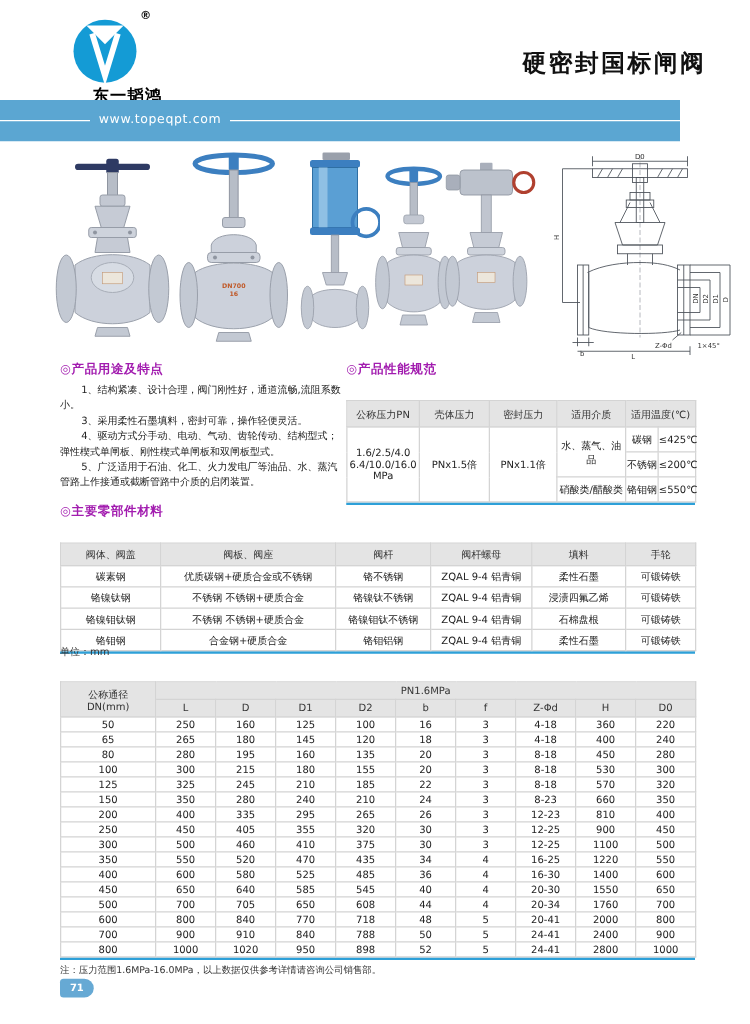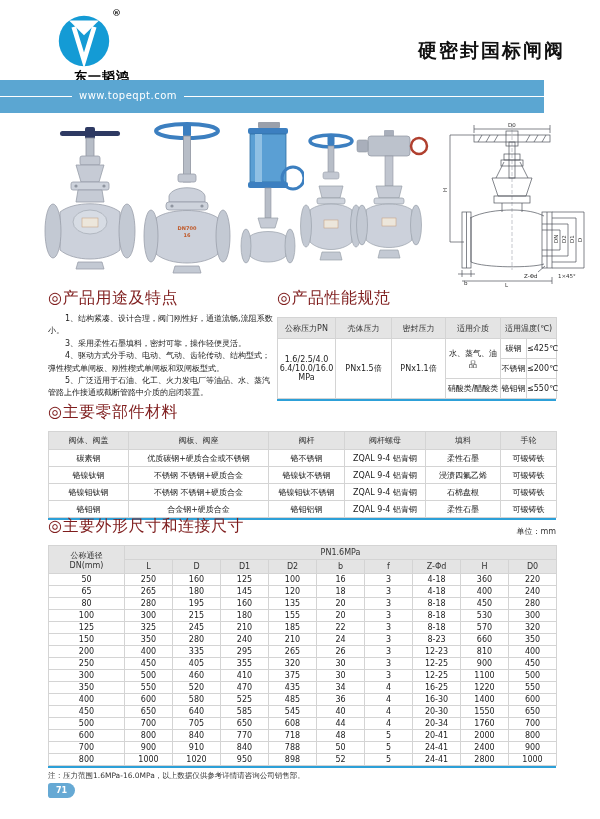--- a/index.html
+++ b/index.html
@@ -15,28 +15,28 @@
   .blue-bar{position:absolute;left:0;top:80px;width:544px;height:33px;background:#5ba6d2;}
   .bar-line{position:absolute;left:0;right:0;top:16px;height:1px;background:#ffffff;}
   .bar-site{position:absolute;left:72px;top:10px;background:#5ba6d2;padding:0 7px;
             color:#ffffff;font-size:10px;letter-spacing:0.5px;}
   
   .ph{position:absolute;}
   .dw text{font-size:5.5px;fill:#333;font-family:"DejaVu Sans","Liberation Sans",sans-serif;}
   .dw line,.dw path,.dw rect{stroke:#4d525a;stroke-width:0.7;fill:none;}
   .dw .thin{stroke:#8a8f99;stroke-width:0.5;}
   
-  .sec-head{font-size:16px;font-weight:normal;color:#7f1d1d;letter-spacing:0.5px;}
+  .sec-head{font-size:10px;font-weight:bold;color:#a21caf;letter-spacing:0.5px;}
   #features{position:absolute;left:48px;top:288px;width:226px;}
   #features .body{margin-top:4px;}
   .feature-item{font-size:8px;line-height:12.4px;color:#222;text-indent:17px;margin:0;}
   #performance{position:absolute;left:277px;top:288px;width:279px;}
   #materials{position:absolute;left:48px;top:402px;width:508px;}
   #dims{position:absolute;left:48px;top:516px;width:508px;}
-  .tbl-wrap{border-bottom:2px solid #2da0d8;margin-top:8px;}
+  .tbl-wrap{border-bottom:2px solid #2da0d8;margin-top:18px;}
   table{border-collapse:collapse;table-layout:fixed;width:100%;}
   td{border:1px solid #d4d4d4;text-align:center;vertical-align:middle;padding:0;color:#222;}
   thead td{background:#e4e4e4;color:#333;}
   .perf thead td{height:20px;font-size:8px;}
   .perf tbody td{height:19px;font-size:8px;}
   .mat thead td{height:17px;font-size:8px;}
   .mat tbody td{height:16px;font-size:8px;}
   .dims-tbl thead td{height:13px;font-size:8px;}
   .dims-tbl tbody td{height:11px;font-size:8px;line-height:11px;}
   .dims-head-row{display:flex;justify-content:space-between;align-items:flex-end;}
@@ -321,21 +321,20 @@
               <td>柔性石墨</td>
               <td>可锻铸铁</td>
             </tr>
           </tbody>
       </table>
     </div>
   </div>
 
   <div id="dims">
     <div class="dims-head-row">
-      <div class="sec-head">◎主要外形尺寸和连接尺寸</div>
       <div class="unit-label">单位：mm</div>
     </div>
     <div class="tbl-wrap">
       <table class="dims-tbl">
         <colgroup>
             <col style="width:76px">
             <col style="width:48px">
             <col style="width:48px">
             <col style="width:48px">
                   <col style="width:48px">

